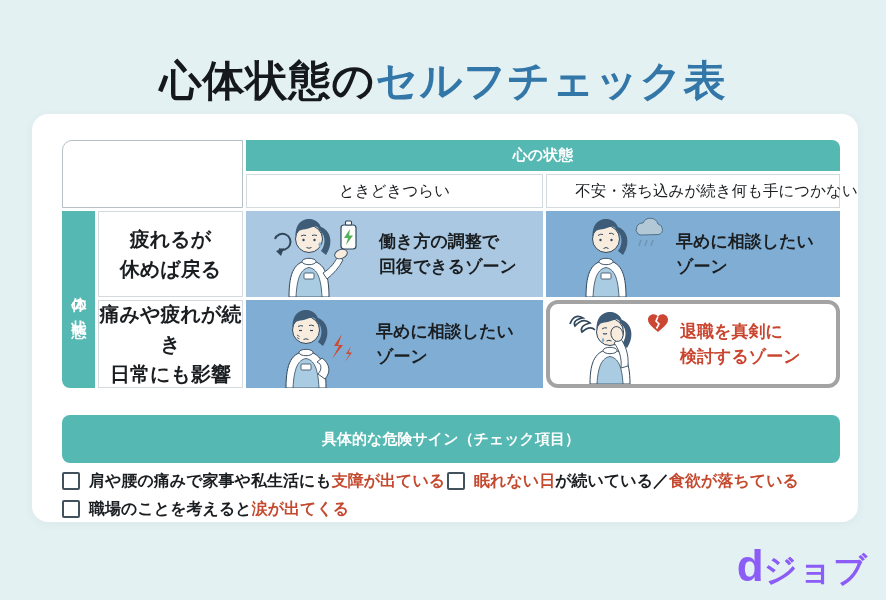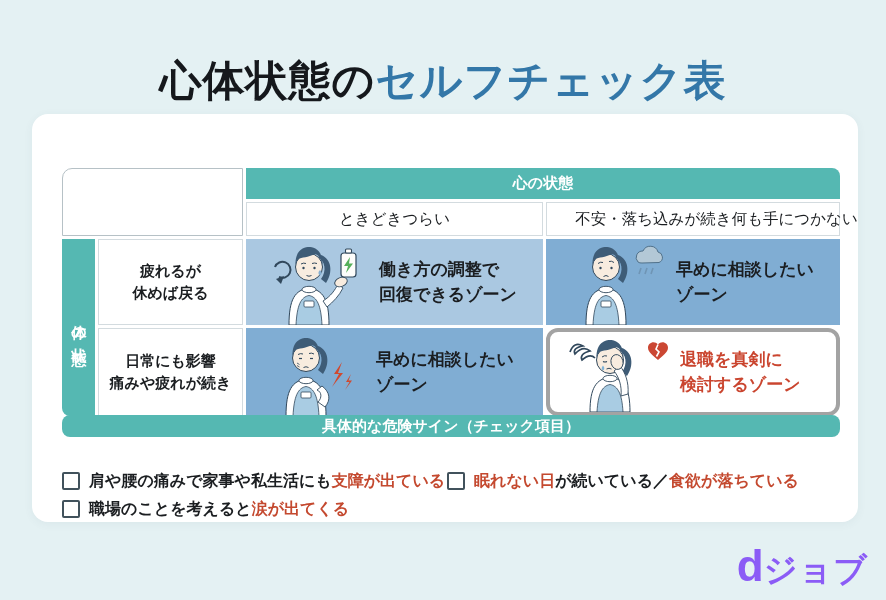--- a/index.html
+++ b/index.html
@@ -23,21 +23,20 @@
     background:#ffffff;border-radius:16px;
     box-shadow:0 2px 10px rgba(60,90,100,.06);
   }
   
   .matrix{
     position:absolute;left:30px;top:26px;width:778px;
     display:grid;
     grid-template-columns:33px 145px 297px 294px;
     grid-template-rows:31px 34px 86px 88px;
     gap:3px;
-    margin-top:28px;
   }
   .cell-empty{
     grid-column:1/3;grid-row:1/3;
     background:#fff;border:1px solid #b6c1c6;border-top-left-radius:10px;
   }
   .axis-col{
     grid-column:3/5;grid-row:1;
     background:#55b8b2;color:#fff;font-weight:700;font-size:15px;
     display:flex;align-items:center;justify-content:center;
     border-top-right-radius:8px;
@@ -52,41 +51,41 @@
   .axis-row{
     grid-column:1;grid-row:3/5;
     background:#55b8b2;color:#fff;font-weight:700;font-size:15px;
     display:flex;align-items:center;justify-content:center;
     border-bottom-left-radius:8px;
     writing-mode:vertical-rl;text-orientation:upright;letter-spacing:3px;
   }
   .rowlabel{
     background:#fff;border:1px solid #d3dbdf;
     display:flex;flex-direction:column;align-items:center;justify-content:center;
-    font-weight:700;font-size:15px;line-height:1.5;text-align:center;
+    font-weight:700;font-size:20px;line-height:1.5;text-align:center;
   }
   .rowlabel1{grid-column:2;grid-row:3;}
   .rowlabel2{grid-column:2;grid-row:4;}
   .zone{
     display:flex;align-items:center;overflow:hidden;padding-left:8px;
   }
   .zone svg{display:block;align-self:flex-end;flex:0 0 auto;}
   .zone-text{font-weight:700;font-size:17px;line-height:1.5;margin-left:2px;}
   .zone-text span{display:block;}
   .cell-a{grid-column:3;grid-row:3;background:#aac8e1;padding-left:11px;}
   .cell-b{grid-column:4;grid-row:3;background:#80add3;}
   .cell-c{grid-column:3;grid-row:4;background:#80add3;}
   .cell-d{
     grid-column:4;grid-row:4;background:#fff;
     border:4px solid #a3a3a3;border-radius:12px;
   }
   .cell-d .zone-text{color:#ca452f;}
   
   .banner{
-    position:absolute;left:30px;top:301px;width:778px;height:22px;
+    position:absolute;left:30px;top:301px;width:778px;height:48px;
     background:#55b8b2;border-radius:8px;color:#fff;
     display:flex;align-items:center;justify-content:center;
     font-weight:700;font-size:15px;text-align:right;
   }
   
   .checklist{position:absolute;left:30px;top:356px;width:778px;height:56px;}
   .check-item{position:absolute;display:flex;align-items:flex-start;white-space:nowrap;}
   .check-item.i0{left:0;top:0;}
   .check-item.i1{left:385px;top:0;}
   .check-item.i2{left:0;top:28px;}
@@ -121,22 +120,22 @@
     <div class="subhead subhead1">ときどきつらい</div>
     <div class="subhead subhead2">不安・落ち込みが続き何も手につかない</div>
 
     <div class="axis-row">体の状態</div>
 
     <div class="rowlabel rowlabel1">
       <span>疲れるが</span>
       <span>休めば戻る</span>
     </div>
     <div class="rowlabel rowlabel2">
+      <span>痛みや疲れが続き</span>
       <span>日常にも影響</span>
-      <span>痛みや疲れが続き</span>
     </div>
 
     <div class="zone cell-a">
       <svg width="120" height="82" viewBox="0 0 120 82">
         <path d="M18 24 a8 8 0 1 1 4 10" fill="none" stroke="#31485c" stroke-width="2"></path>
         <polygon points="19,36 27,33 24,41" fill="#31485c"></polygon>
         <path d="M64 12 C75 16 76 30 69 40 L64 36 C70 28 68 18 61 14 Z" fill="#3e5c77"></path>
         <circle cx="52" cy="24" r="13.5" fill="#f8ecdf" stroke="#31485c" stroke-width="1"></circle>
         <path d="M38.5 22 C38 6 48 4 52 4 C56 4 66 6 65.5 22 C64 14 60 10.5 57 11.5 C52 14 44 14.5 41.5 16 C39.5 18 39 20 38.5 22 Z" fill="#3e5c77"></path>
         <circle cx="46.5" cy="25" r="1.2" fill="#31485c"></circle>

